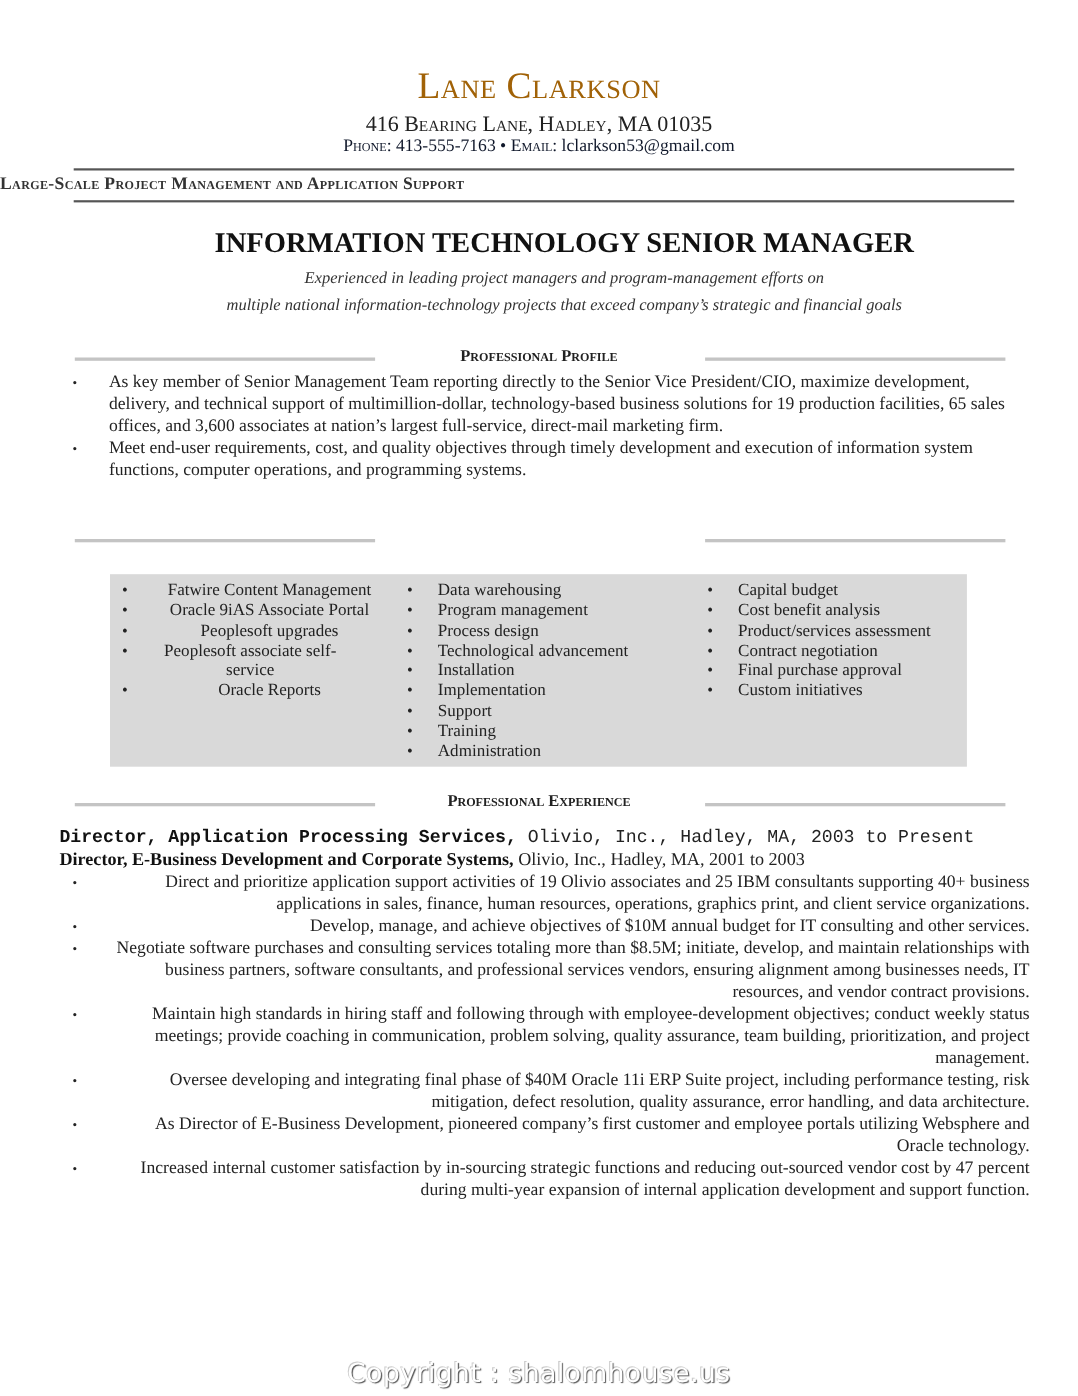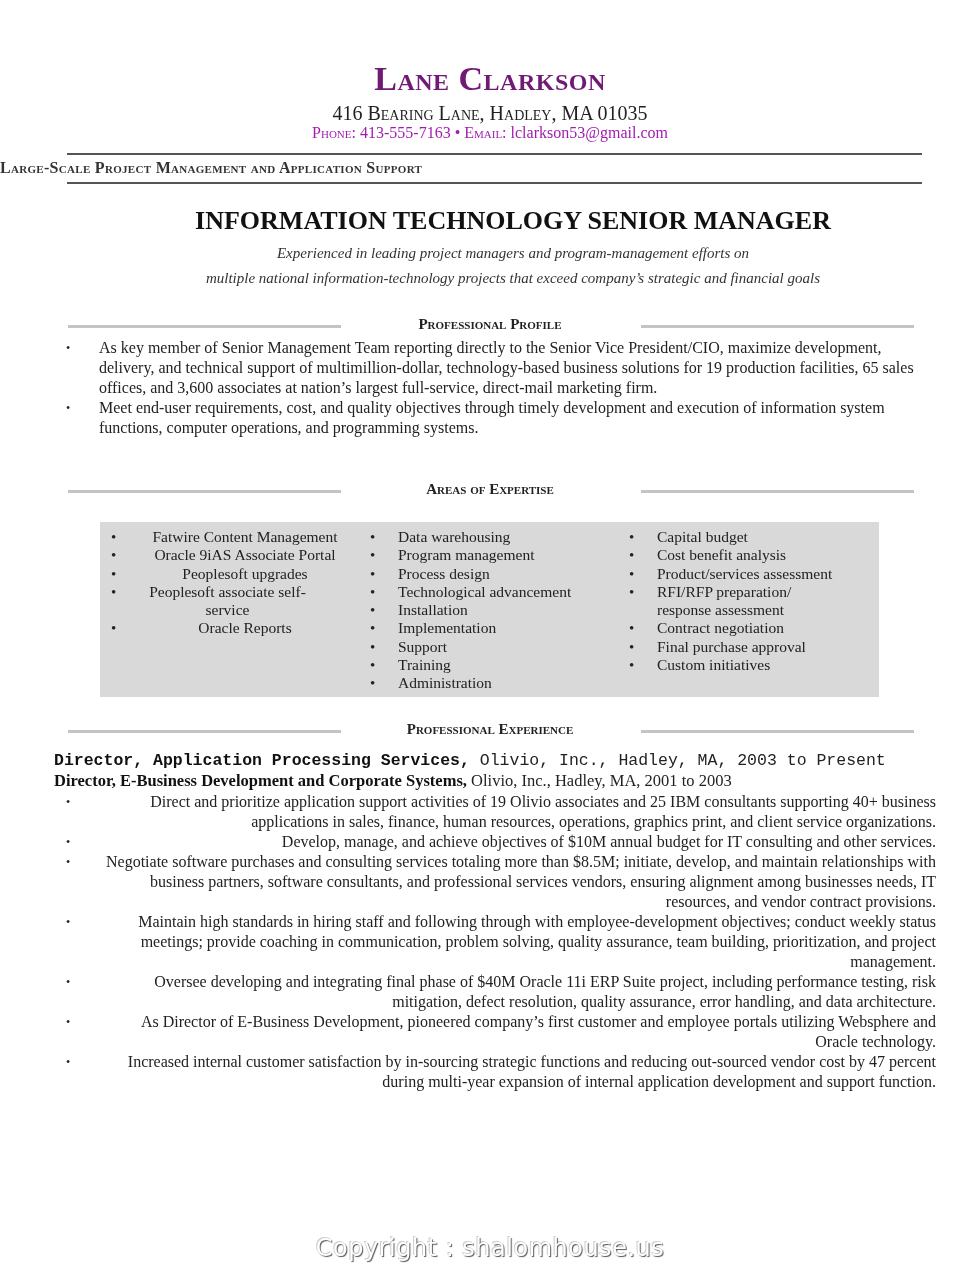--- a/index.html
+++ b/index.html
@@ -1,24 +1,24 @@
 <!DOCTYPE html>
 <html><head>
 <meta charset="utf-8">
 <style>
   * { box-sizing: border-box; margin: 0; padding: 0; }
   html, body { width: 980px; height: 1269px; background: #ffffff; overflow: hidden; }
   body { font-family: "Liberation Serif", "DejaVu Serif", serif; color: #1a1a1a; position: relative; }
 
   .name { position: absolute; top: 60px; left: 0; width: 980px; text-align: center;
-          font-size: 34px; font-variant: small-caps; font-weight: bold; letter-spacing: 0.5px; color: #701a75; }
+          font-size: 34px; font-variant: small-caps; font-weight: normal; letter-spacing: 0.5px; color: #a16207; }
   .addr { position: absolute; top: 102px; left: 0; width: 980px; text-align: center;
           font-size: 20px; font-variant: small-caps; color: #222; }
   .contact { position: absolute; top: 124px; left: 0; width: 980px; text-align: center;
-          font-size: 16px; color: #a21caf; }
+          font-size: 16px; color: #0f172a; }
   .contact .sc { font-variant: small-caps; }
 
   .rule-dark { position: absolute; left: 67px; width: 855px; height: 2px; background: #555; }
   .tagline { position: absolute; top: 159px; left: 0; width: 980px; 
              font-size: 16px; font-variant: small-caps; font-weight: bold; color: #333; letter-spacing: 0.3px; }
 
   .title { position: absolute; top: 206px; left: 0; width: 1026px; text-align: center;
            font-size: 26px; font-weight: bold; color: #111; }
   .subtitle { position: absolute; left: 0; width: 1026px; text-align: center;
               font-size: 15px; font-style: italic; color: #333; }
@@ -77,46 +77,44 @@
   <div class="label">Professional Profile</div>
 </div>
 <ul class="blist profile">
   <li>As key member of Senior Management Team reporting directly to the Senior Vice President/CIO, maximize development, delivery, and technical support of multimillion-dollar, technology-based business solutions for 19 production facilities, 65 sales offices, and 3,600 associates at nation’s largest full-service, direct-mail marketing firm.</li>
   <li>Meet end-user requirements, cost, and quality objectives through timely development and execution of information system functions, computer operations, and programming systems.</li>
 </ul>
 
 <div class="sec-head" style="top:481px;">
   <div class="line" style="left:68px; width:273px;"></div>
   <div class="line" style="left:641px; width:273px;"></div>
-  <div class="label">Areas of Expertise</div>
 </div>
 <div class="expertise-box"></div>
 <ul class="exp-col" style="left:111px; width:240px;text-align:center;">
   <li>Fatwire Content Management</li>
   <li>Oracle 9iAS Associate Portal</li>
   <li>Peoplesoft upgrades</li>
   <li style="width:205px;">Peoplesoft associate self-service</li>
   <li>Oracle Reports</li>
 </ul>
 <ul class="exp-col" style="left:370px; width:245px;">
   <li>Data warehousing</li>
   <li>Program management</li>
   <li>Process design</li>
   <li>Technological advancement</li>
   <li>Installation</li>
   <li>Implementation</li>
   <li>Support</li>
   <li>Training</li>
   <li>Administration</li>
 </ul>
-<ul class="exp-col" style="left:629px; width:245px;">
+<ul class="exp-col" style="left:643px; width:245px;">
   <li>Capital budget</li>
   <li>Cost benefit analysis</li>
   <li>Product/services assessment</li>
-  <li style="width:200px;">RFI/RFP preparation/ response assessment</li>
   <li>Contract negotiation</li>
   <li>Final purchase approval</li>
   <li>Custom initiatives</li>
 </ul>
 
 <div class="sec-head" style="top:721px;">
   <div class="line" style="left:68px; width:273px;"></div>
   <div class="line" style="left:641px; width:273px;"></div>
   <div class="label">Professional Experience</div>
 </div>

